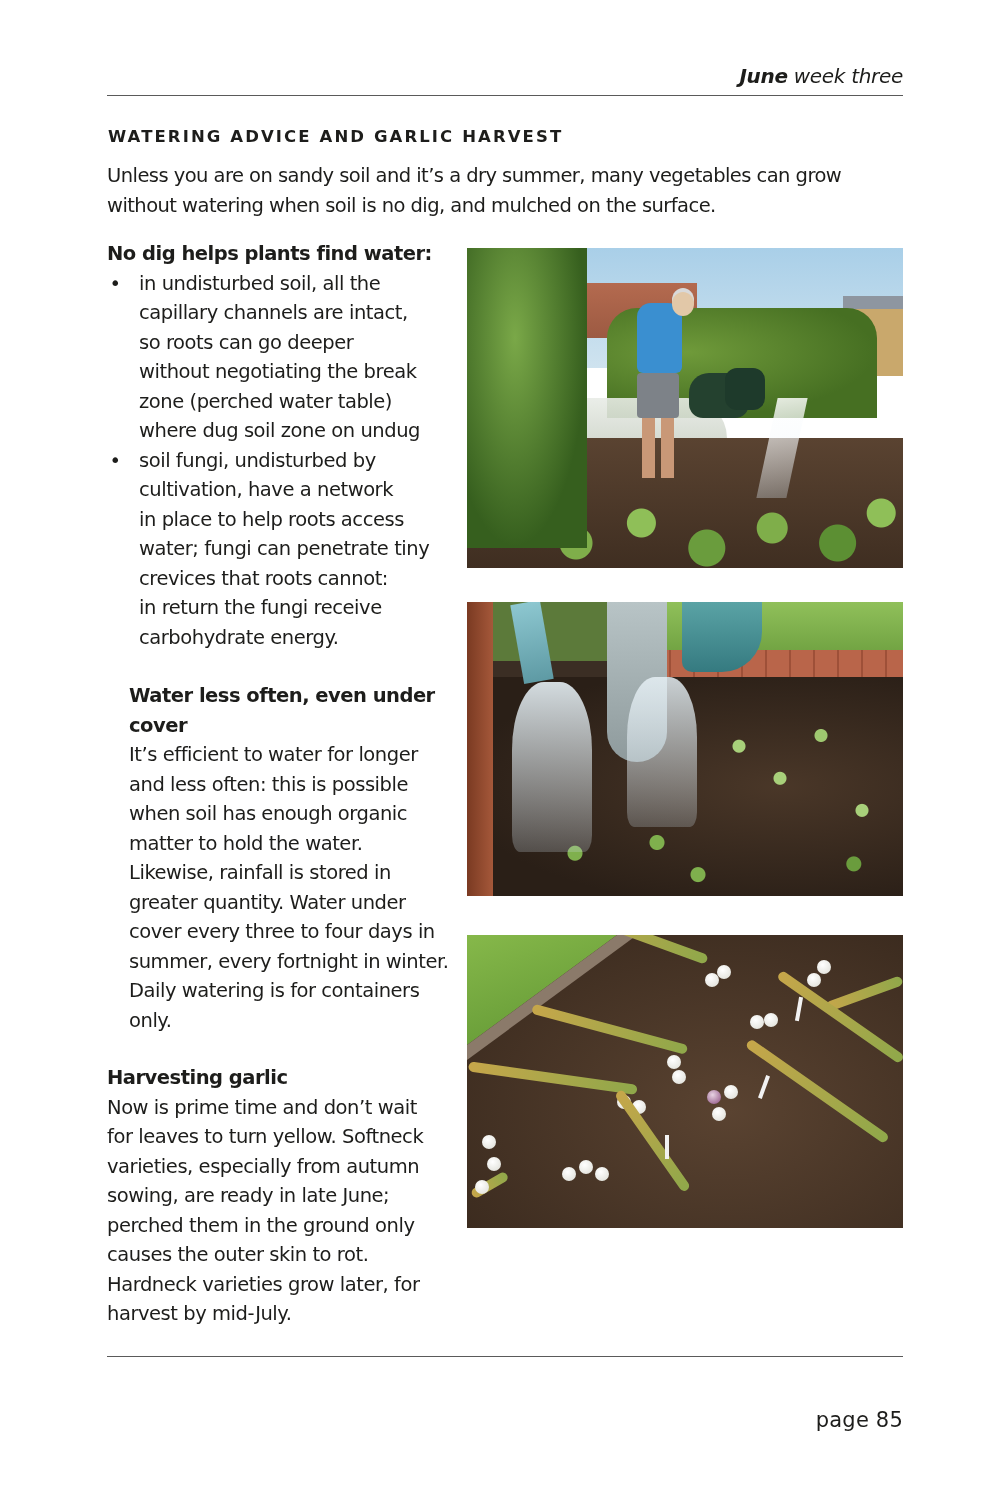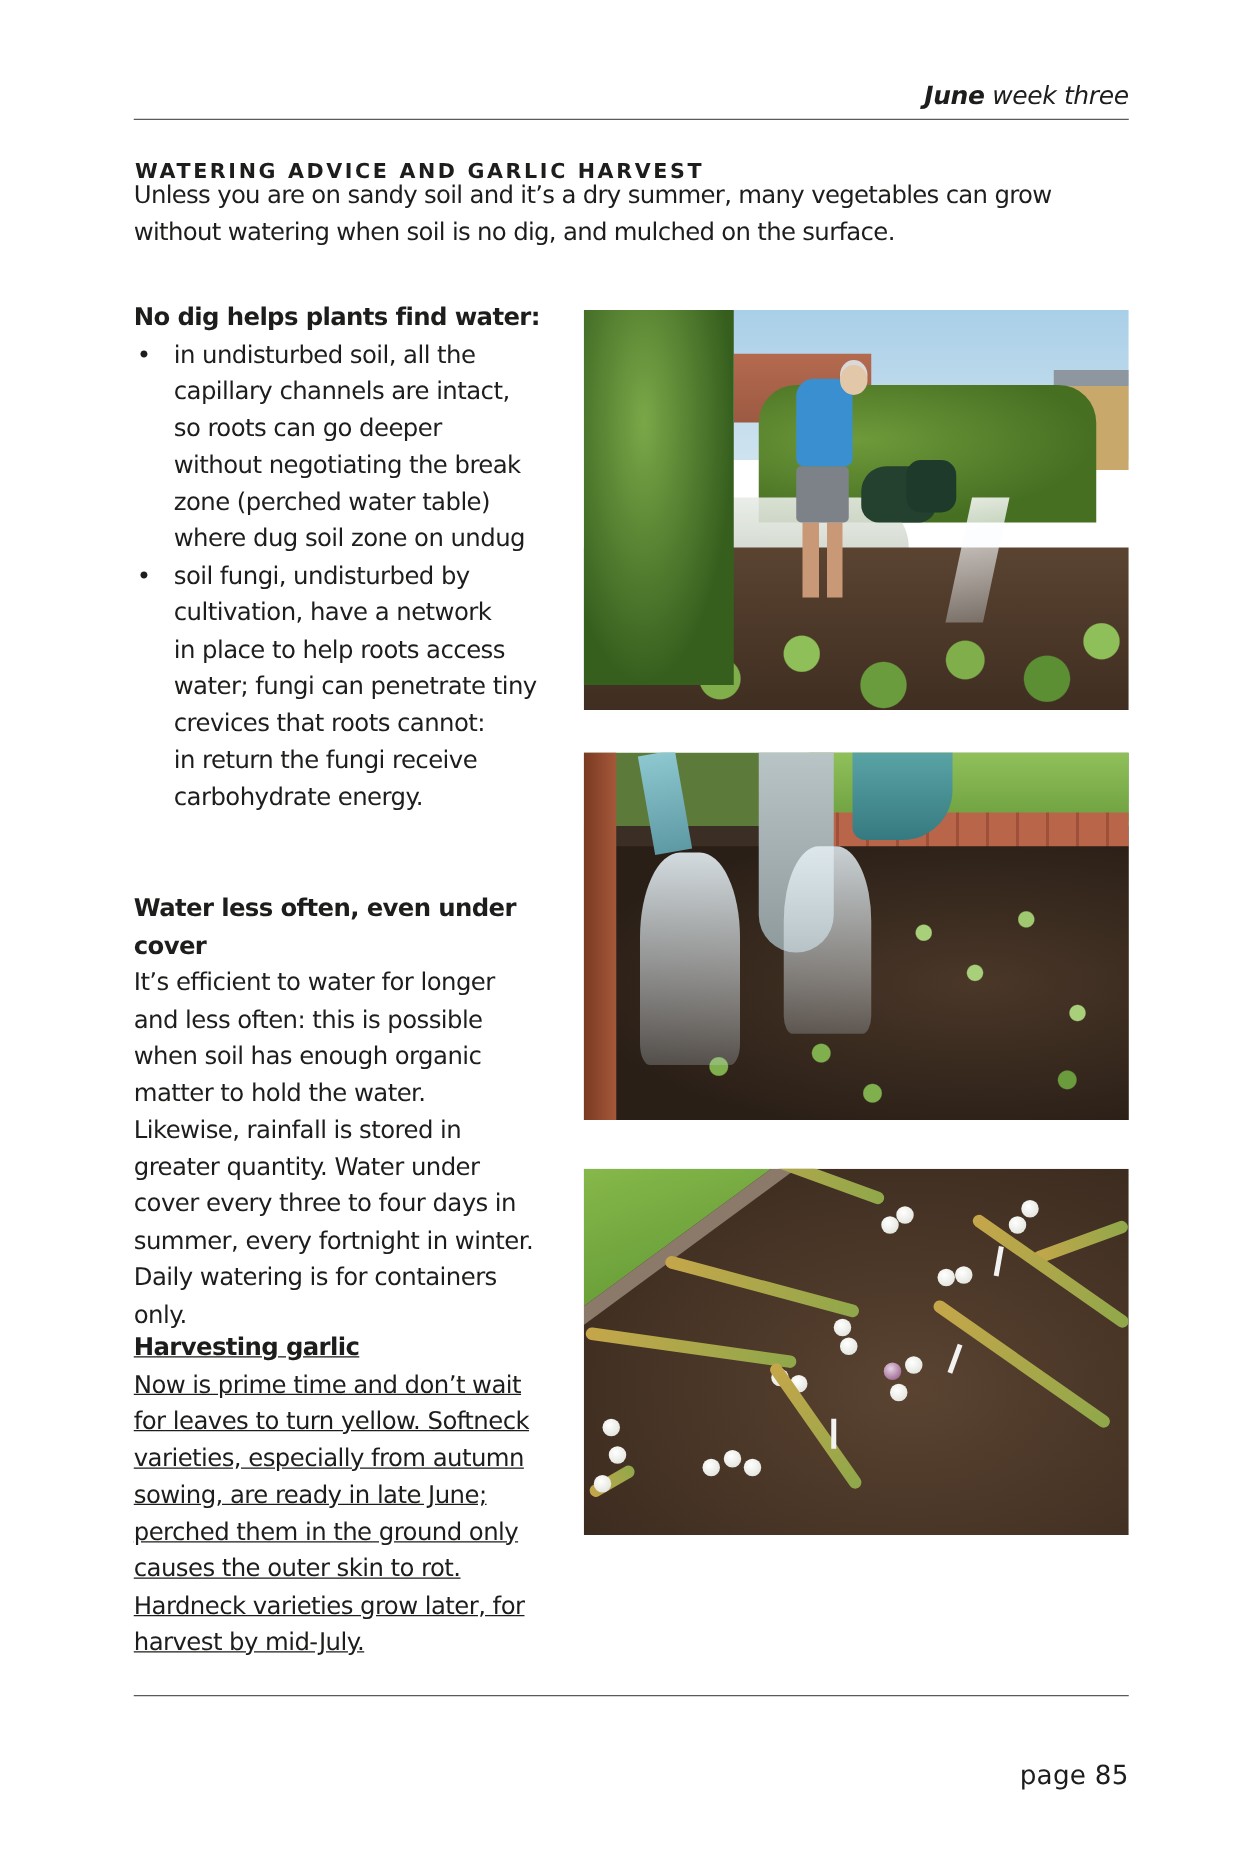--- a/index.html
+++ b/index.html
@@ -41,21 +41,21 @@
     top: 126px;
     font-size: 16.5px;
     font-weight: bold;
     letter-spacing: 2.1px;
     line-height: 22px;
     white-space: nowrap;
   }
   .intro {
     position: absolute;
     left: 107px;
-    top: 141px;
+    top: 161px;
     width: 800px;
     font-size: 19.5px;
     line-height: 29.5px;
     letter-spacing: -0.55px;
   }
   .intro span { display: block; white-space: nowrap; }
 
   .col {
     position: absolute;
     left: 107px;
@@ -215,36 +215,36 @@
       <span class="line">cultivation, have a network</span>
       <span class="line">in place to help roots access</span>
       <span class="line">water; fungi can penetrate tiny</span>
       <span class="line">crevices that roots cannot:</span>
       <span class="line">in return the fungi receive</span>
       <span class="line">carbohydrate energy.</span>
     </li>
   </ul>
 </div>
 
-<div class="col" style="top:712px;">
+<div class="col" style="top:681px;margin-left:22px;">
   <span class="line h">Water less often, even under</span>
   <span class="line h">cover</span>
   <span class="line">It’s efficient to water for longer</span>
   <span class="line">and less often: this is possible</span>
   <span class="line">when soil has enough organic</span>
   <span class="line">matter to hold the water.</span>
   <span class="line">Likewise, rainfall is stored in</span>
   <span class="line">greater quantity. Water under</span>
   <span class="line">cover every three to four days in</span>
   <span class="line">summer, every fortnight in winter.</span>
   <span class="line">Daily watering is for containers</span>
   <span class="line">only.</span>
 </div>
 
-<div class="col" style="top:1063px;text-decoration:underline;">
+<div class="col" style="top:1063px;">
   <span class="line h">Harvesting garlic</span>
   <span class="line">Now is prime time and don’t wait</span>
   <span class="line">for leaves to turn yellow. Softneck</span>
   <span class="line">varieties, especially from autumn</span>
   <span class="line">sowing, are ready in late June;</span>
   <span class="line">perched them in the ground only</span>
   <span class="line">causes the outer skin to rot.</span>
   <span class="line">Hardneck varieties grow later, for</span>
   <span class="line">harvest by mid-July.</span>
 </div>

